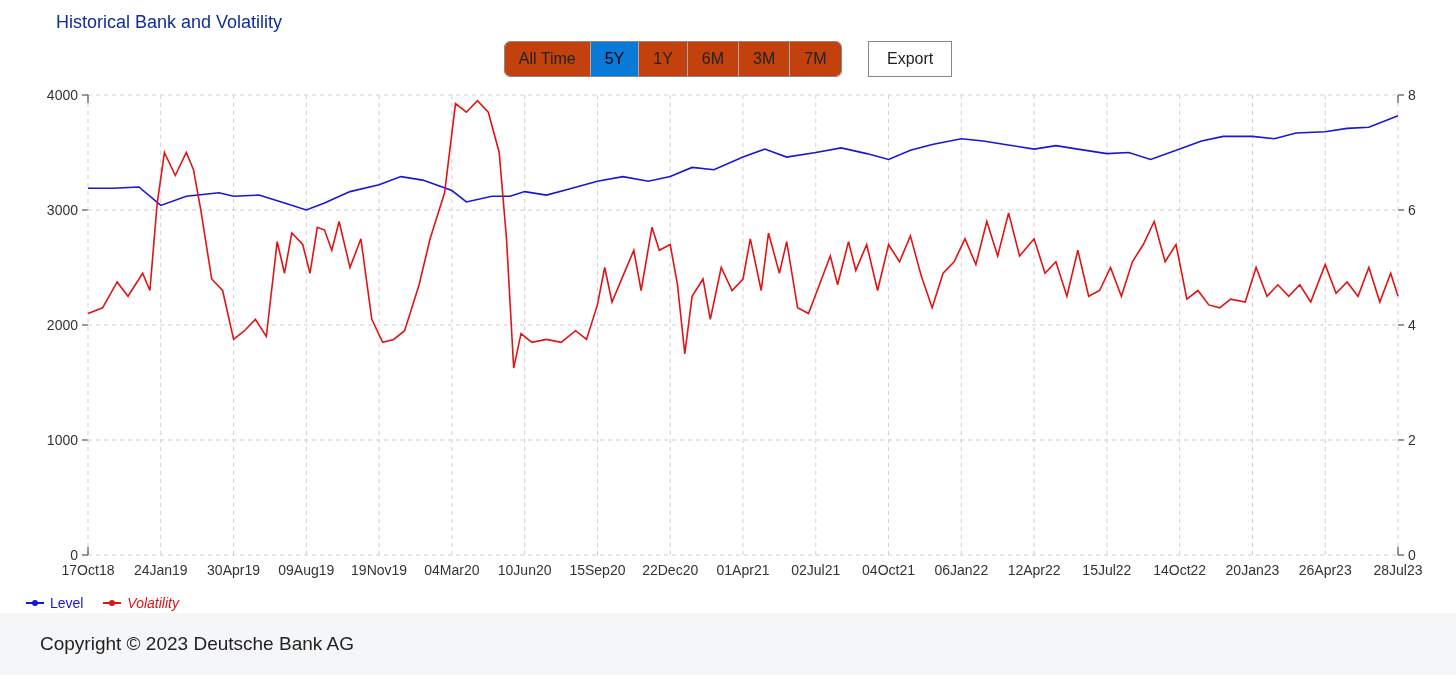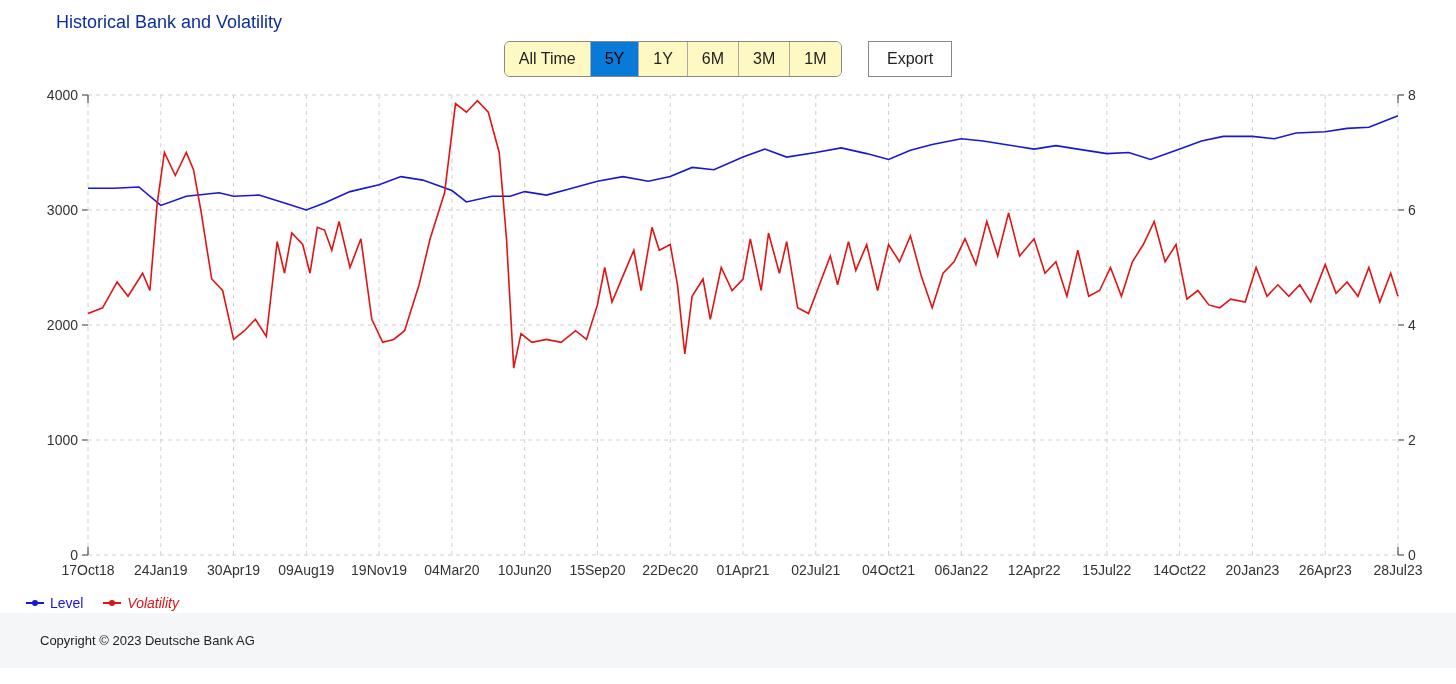--- a/index.html
+++ b/index.html
@@ -25,21 +25,21 @@
   .btn-group {
     display: inline-flex;
     border: 1px solid #888;
     border-radius: 6px;
     overflow: hidden;
   }
   .btn-group .btn {
     padding: 8px 14px;
     font-size: 16px;
     color: #222;
-    background: #fef9c3;
+    background: #c2410c;
     cursor: pointer;
     border-left: 1px solid #aaa;
   }
   .btn-group .btn:first-child { border-left: none; }
   .btn-group .btn.active {
     background: #0a7ad8;
     color: #000000;
   }
   .export-btn {
     display: inline-block;
@@ -76,21 +76,21 @@
   .legend-level { color: #1717d6; }
   .legend-level .legend-line { border-color: #1717d6; }
   .legend-level .legend-line::after { background: #1717d6; }
   .legend-vol { color: #e01414; font-style: italic; }
   .legend-vol .legend-line { border-color: #e01414; }
   .legend-vol .legend-line::after { background: #e01414; }
 
   .footer {
     background: #f5f6f8;
     color: #222;
-    font-size: 13px;
+    font-size: 19px;
     padding: 20px 40px;
     margin-top: 8px;
   }
 
   
   .axis-text { font-size: 14px; fill: #333; }
   .grid-line { stroke: #cfcfcf; stroke-dasharray: 4 4; stroke-width: 1; }
   .axis-tick { stroke: #333; stroke-width: 1; }
   .series-level { stroke: #1717d6; stroke-width: 1.6; fill: none; }
   .series-vol   { stroke: #e01414; stroke-width: 1.6; fill: none; }
@@ -101,21 +101,21 @@
 <div class="wrap">
   <div class="title">Historical Bank and Volatility</div>
 
   <div class="controls">
     <div class="btn-group" id="range-group">
         <span class="btn">All Time</span>
         <span class="btn active">5Y</span>
         <span class="btn">1Y</span>
         <span class="btn">6M</span>
         <span class="btn">3M</span>
-        <span class="btn">1M</span>
+        <span class="btn">7M</span>
       </div>
     <span class="export-btn">Export</span>
   </div>
 
   <div class="chart-area">
     <svg id="chart-svg" width="1420" height="500">
         <line x1="70" y1="470" x2="1380" y2="470" class="grid-line"></line>
         <line x1="64" y1="470" x2="70" y2="470" class="axis-tick"></line>
         <text x="60" y="475" text-anchor="end" class="axis-text">0</text>
         <line x1="70" y1="355" x2="1380" y2="355" class="grid-line"></line>

